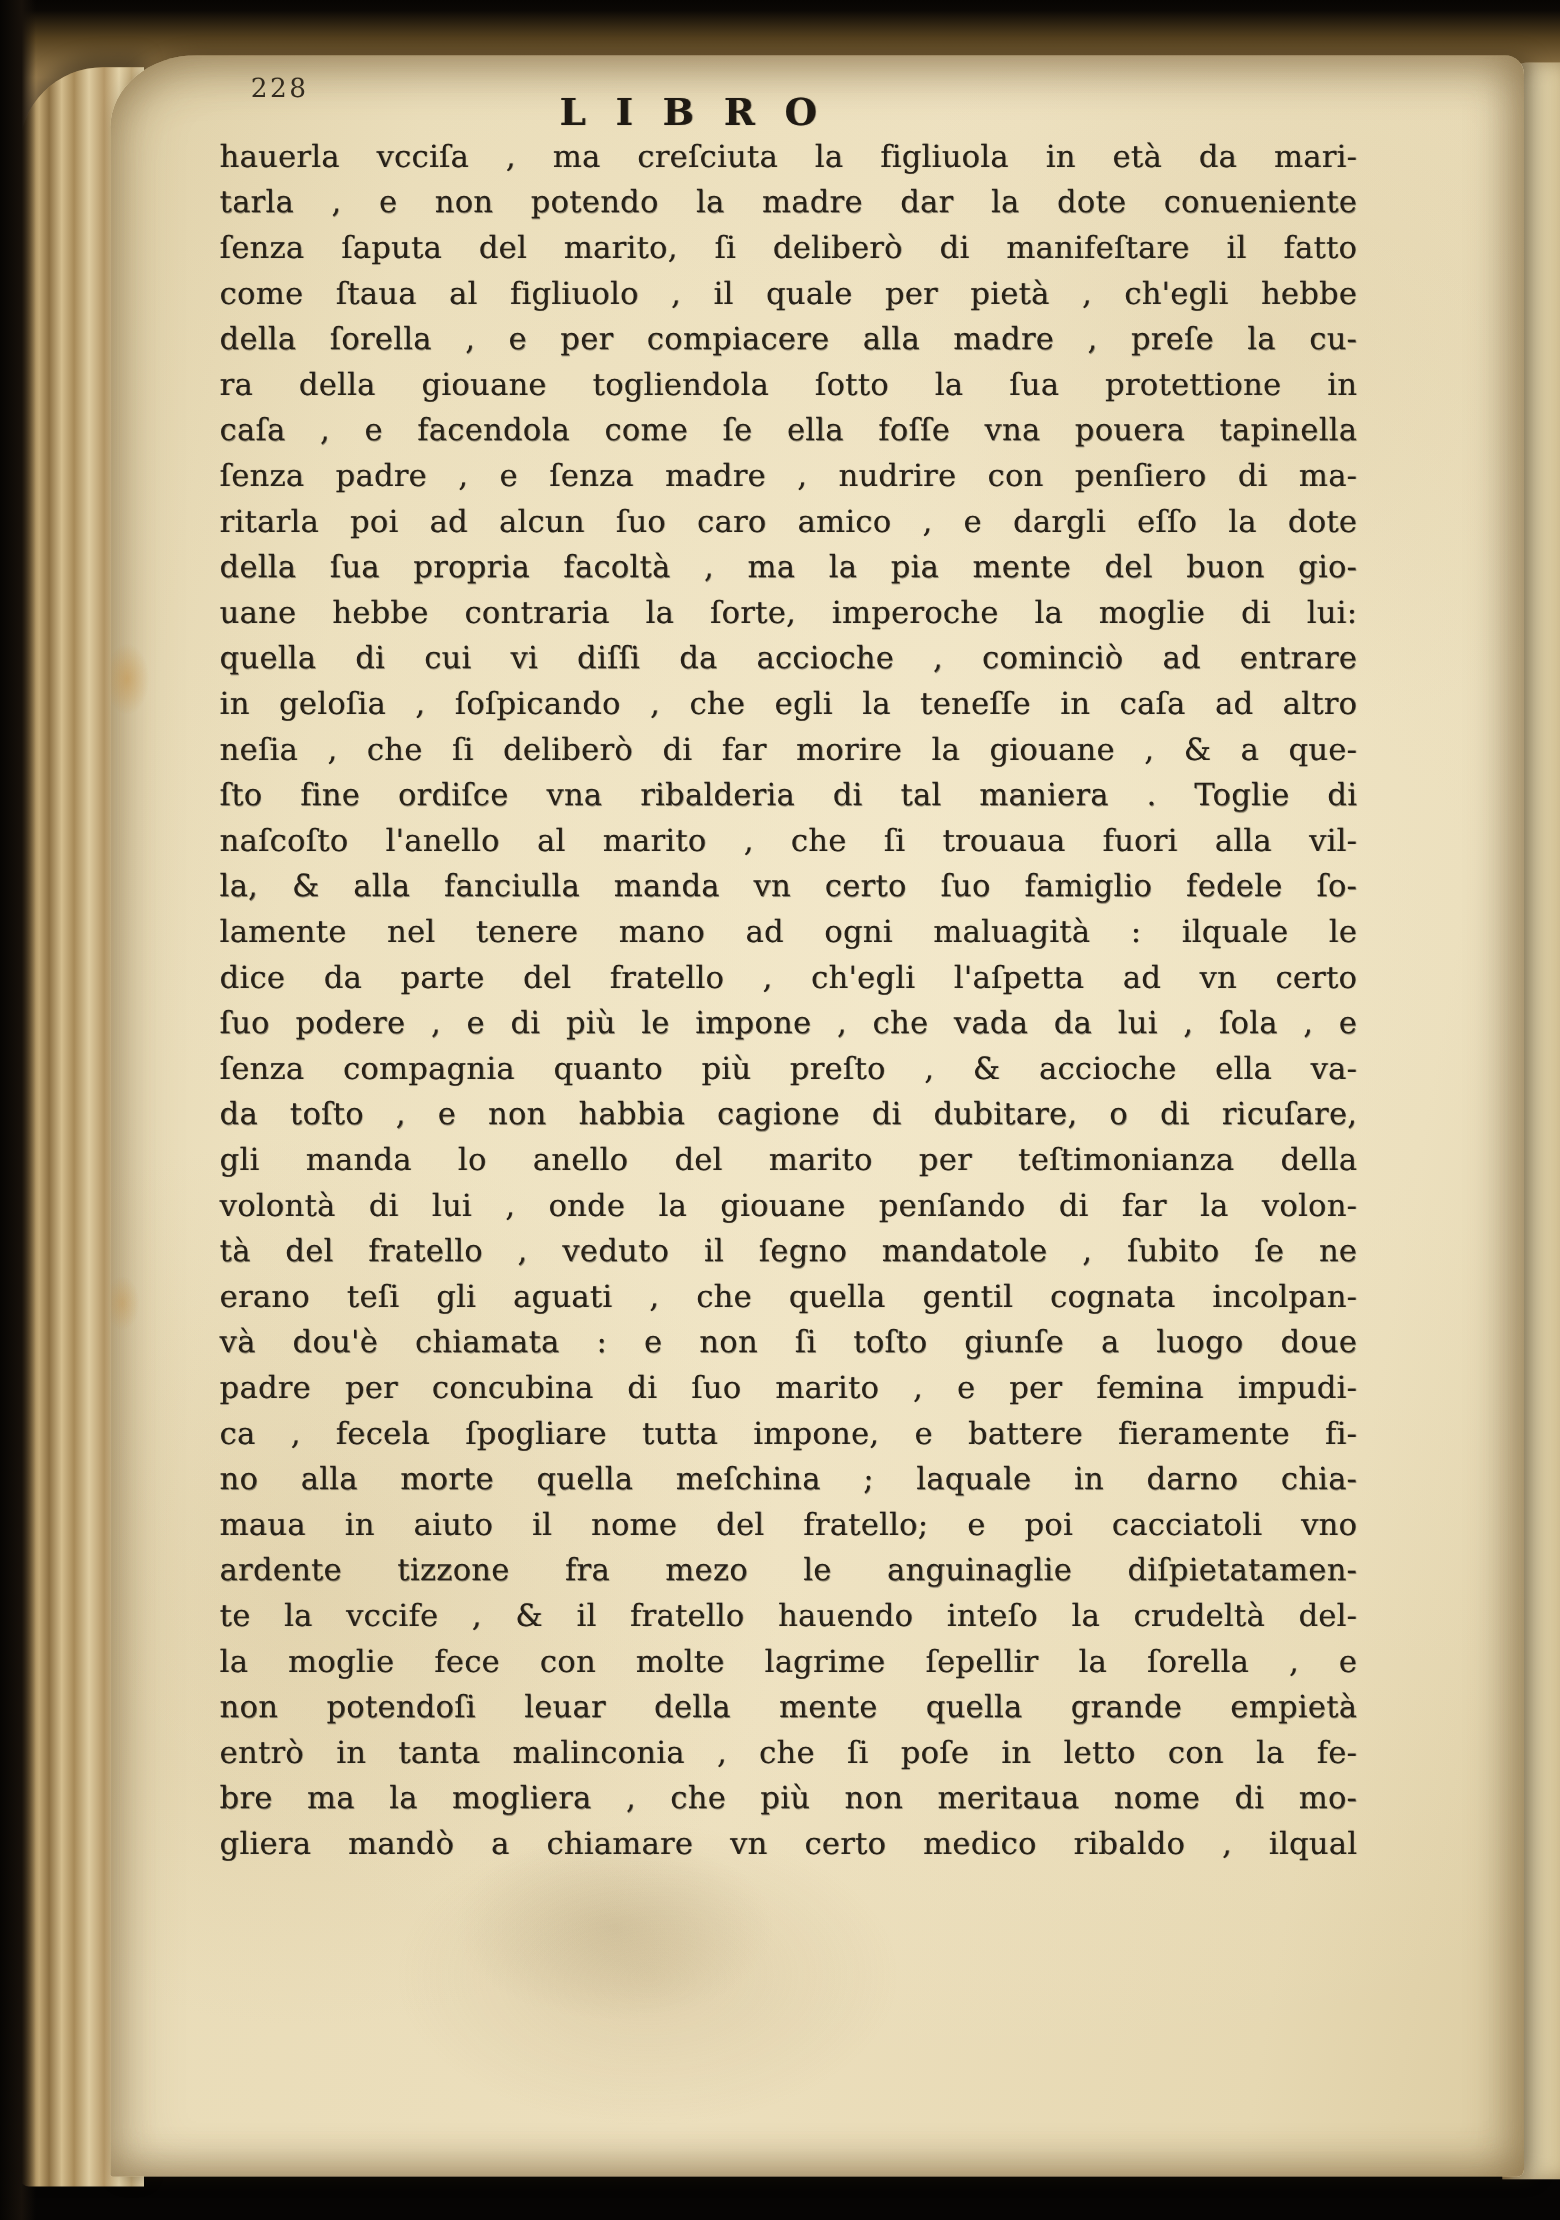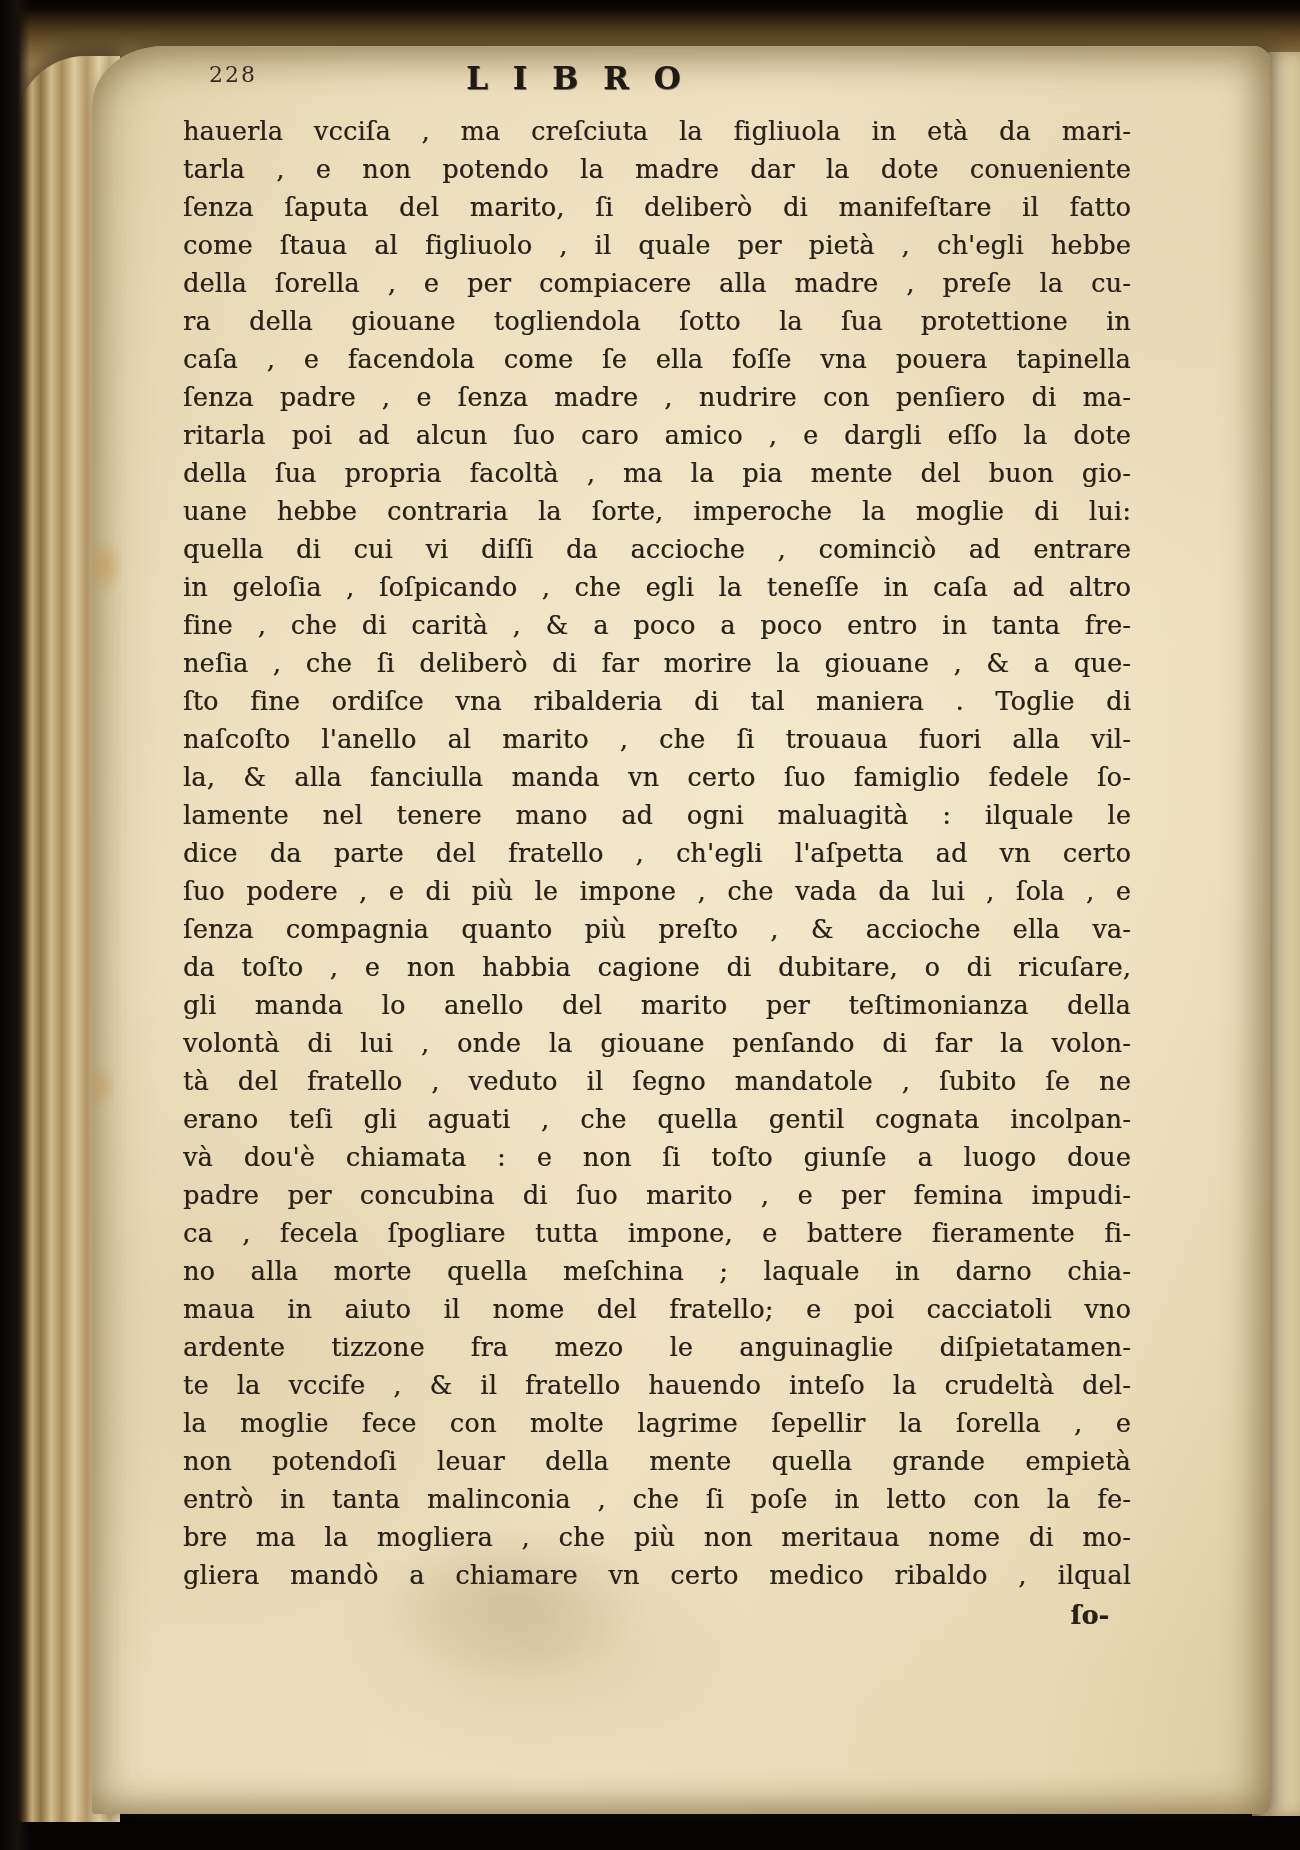--- a/index.html
+++ b/index.html
@@ -67,21 +67,21 @@
   }
 
   .textblock { position:absolute; left:91px; top:14px; width:948px; }
 
   .pageheader { position:relative; height:40px; margin-bottom:12px; }
   .pagenum {
     position:absolute; left:26px; top:2px;
     font-size:22px; color:#342c20; letter-spacing:2px;
   }
   .runtitle {
-    position:absolute; left:0; right:0; top:0;
+    position:absolute; left:0; right:0; top:16px;
     text-align:center; transform:translateX(-80px);
     font-weight:bold; font-size:31px; letter-spacing:7px; color:#1f1a13;
     text-shadow:0.6px 0.5px 0.7px rgba(25,20,12,0.6);
   }
 
   .bodytext { position:relative; }
   .line {
     font-size:25.5px; line-height:38px; font-weight:normal;
     color:#272118; letter-spacing:0.2px; word-spacing:1px;
     text-align:justify; text-align-last:justify;
@@ -118,21 +118,20 @@
         <div class="line">come ſtaua al figliuolo , il quale per pietà , ch'egli hebbe</div>
         <div class="line">della ſorella , e per compiacere alla madre , preſe la cu-</div>
         <div class="line">ra della giouane togliendola ſotto la ſua protettione in</div>
         <div class="line">caſa , e facendola come ſe ella foſſe vna pouera tapinella</div>
         <div class="line">ſenza padre , e ſenza madre , nudrire con penſiero di ma-</div>
         <div class="line">ritarla poi ad alcun ſuo caro amico , e dargli eſſo la dote</div>
         <div class="line">della ſua propria facoltà , ma la pia mente del buon gio-</div>
         <div class="line">uane hebbe contraria la ſorte, imperoche la moglie di lui:</div>
         <div class="line">quella di cui vi diſſi da accioche , cominciò ad entrare</div>
         <div class="line">in geloſia , ſoſpicando , che egli la teneſſe in caſa ad altro</div>
-        <div class="line">fine , che di carità , &amp; a poco a poco entro in tanta fre-</div>
         <div class="line">neſia , che ſi deliberò di far morire la giouane , &amp; a que-</div>
         <div class="line">ſto fine ordiſce vna ribalderia di tal maniera . Toglie di</div>
         <div class="line">naſcoſto l'anello al marito , che ſi trouaua fuori alla vil-</div>
         <div class="line">la, &amp; alla fanciulla manda vn certo ſuo famiglio fedele ſo-</div>
         <div class="line">lamente nel tenere mano ad ogni maluagità : ilquale le</div>
         <div class="line">dice da parte del fratello , ch'egli l'aſpetta ad vn certo</div>
         <div class="line">ſuo podere , e di più le impone , che vada da lui , ſola , e</div>
         <div class="line">ſenza compagnia quanto più preſto , &amp; accioche ella va-</div>
         <div class="line">da toſto , e non habbia cagione di dubitare, o di ricuſare,</div>
         <div class="line">gli manda lo anello del marito per teſtimonianza della</div>
@@ -144,18 +143,17 @@
         <div class="line">ca , fecela ſpogliare tutta impone, e battere fieramente fi-</div>
         <div class="line">no alla morte quella meſchina ; laquale in darno chia-</div>
         <div class="line">maua in aiuto il nome del fratello; e poi cacciatoli vno</div>
         <div class="line">ardente tizzone fra mezo le anguinaglie diſpietatamen-</div>
         <div class="line">te la vccife , &amp; il fratello hauendo inteſo la crudeltà del-</div>
         <div class="line">la moglie fece con molte lagrime ſepellir la ſorella , e</div>
         <div class="line">non potendoſi leuar della mente quella grande empietà</div>
         <div class="line">entrò in tanta malinconia , che ſi poſe in letto con la fe-</div>
         <div class="line">bre ma la mogliera , che più non meritaua nome di mo-</div>
         <div class="line">gliera mandò a chiamare vn certo medico ribaldo , ilqual</div>
-        <div class="catchword-row">ſo-</div>
       </div>
 
     </div>
   </div>
 </div>
 
 </body></html>

